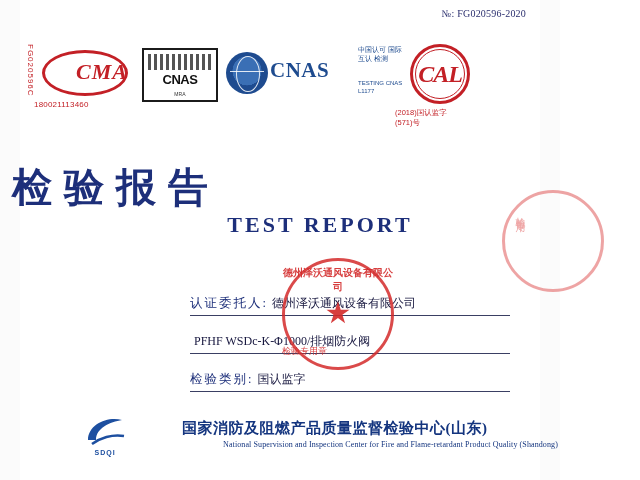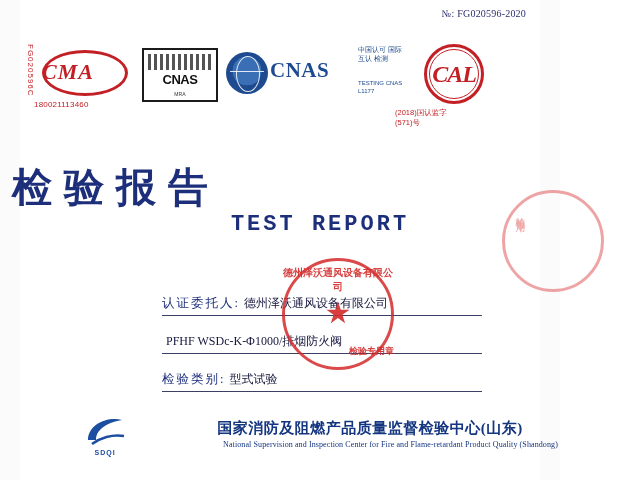--- a/index.html
+++ b/index.html
@@ -73,21 +73,21 @@
   .cma .oval {
     position: absolute;
     inset: 0;
     border: 3px solid #c32026;
     border-radius: 50%;
   }
   .cma .txt {
     position: absolute;
     width: 100%;
     top: 9px;
-    text-align: left;
+    text-align: right;
     font-family: "Liberation Serif", serif;
     font-weight: bold;
     font-style: italic;
     font-size: 22px;
     color: #c32026;
     letter-spacing: 1px;
   }
   .cma-number {
     position: absolute;
     left: 14px;
@@ -206,21 +206,21 @@
     width: 56px;
     font-family: "Liberation Sans", sans-serif;
     font-size: 6px;
     line-height: 7.5px;
     color: #1e4b8f;
   }
 
   
   .cal {
     position: absolute;
-    left: 404px;
+    left: 390px;
     top: 2px;
     width: 60px;
     height: 60px;
   }
   .cal .ring {
     position: absolute;
     inset: 0;
     border: 3px solid #c32026;
     border-radius: 50%;
   }
@@ -266,31 +266,31 @@
     letter-spacing: 12px;
     color: #1d2f7a;
     text-indent: 12px;
   }
   .title-en {
     position: absolute;
     top: 212px;
     left: 0;
     width: 640px;
     text-align: center;
-    font-family: Liberation Mono, monospace;
+    font-family: Liberation Serif, serif;
     font-weight: bold;
     font-size: 22px;
     letter-spacing: 3px;
     color: #1d2f7a;
   }
 
   
   .fields {
     position: absolute;
-    left: 162px;
+    left: 190px;
     top: 278px;
     width: 320px;
   }
   .field-row {
     position: relative;
     height: 34px;
     border-bottom: 1px solid #3a3f63;
     display: flex;
     align-items: flex-end;
     padding-bottom: 3px;
@@ -350,26 +350,25 @@
     font-family: "Liberation Sans", sans-serif;
     font-size: 12px;
     font-weight: bold;
     transform-origin: 0 0;
   }
   .seal .bottom-text {
     position: absolute;
     left: 0;
     right: 0;
     bottom: 12px;
-    text-align: right;
+    text-align: left;
     color: #d32a2a;
     font-family: "Liberation Sans", sans-serif;
     font-size: 9px;
     opacity: .9;
-    font-weight: bold;
   }
 
   
   .seal-partial {
     position: absolute;
     right: -44px;
     top: 190px;
     width: 96px;
     height: 96px;
     border: 3px solid #e05a5a;
@@ -409,21 +408,21 @@
     left: 0;
     right: 0;
     bottom: -2px;
     text-align: center;
     font-family: "Liberation Sans", sans-serif;
     font-size: 7px;
     font-weight: bold;
     color: #1d4fa0;
     letter-spacing: 1px;
   }
-  .footer-texts { text-align: center; margin-left: 44px; }
+  .footer-texts { text-align: left; margin-left: 44px; }
   .footer-cn {
     font-family: "Liberation Serif", serif;
     font-size: 15px;
     font-weight: bold;
     color: #14357f;
     letter-spacing: 0.5px;
   }
   .footer-en {
     margin-top: 2px;
     font-family: "Liberation Serif", serif;
@@ -487,21 +486,21 @@
   <div class="fields">
     <div class="field-row">
       <span class="field-label">认证委托人:</span>
       <span class="field-value">德州泽沃通风设备有限公司</span>
     </div>
     <div class="field-row">
       <span class="field-value">PFHF WSDc-K-Φ1000/排烟防火阀</span>
     </div>
     <div class="field-row">
       <span class="field-label">检验类别:</span>
-      <span class="field-value">型式试验</span>
+      <span class="field-value">国认监字</span>
     </div>
   </div>
 
   <div class="seal">
     <div class="outer"></div>
     <div class="arc-text">
       <span style="transform:translate(-50%,-50%) rotate(0deg); position:absolute; left:50%; top:22px; width:100%; text-align:center; font-size:10px;">德州泽沃通风设备有限公司</span>
     </div>
     <div class="star">★</div>
     <div class="bottom-text">检验专用章</div>

